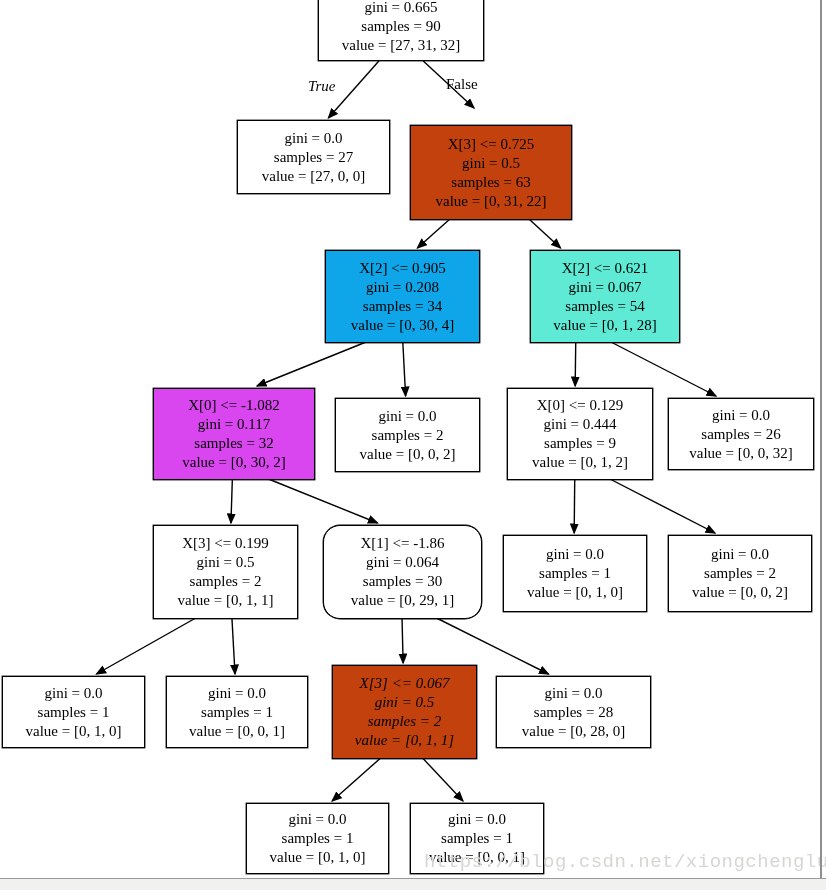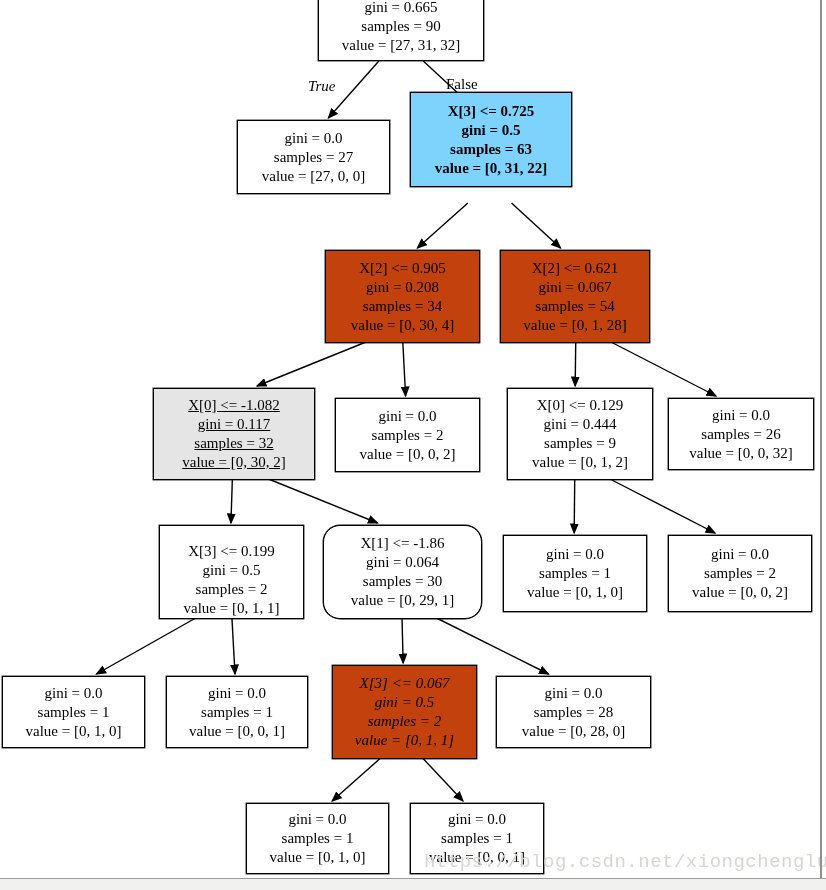--- a/index.html
+++ b/index.html
@@ -67,39 +67,39 @@
       <div class="node clip" style="left: 318px; top: -36px; width: 166px; height: 97px; border-color: rgb(0, 0, 0); background: rgb(255, 255, 255);">
         <div class="nline">gini = 0.665</div>
         <div class="nline">samples = 90</div>
         <div class="nline">value = [27, 31, 32]</div>
       </div>
       <div class="node" style="left: 237px; top: 120px; width: 151px; height: 72px; border-color: rgb(0, 0, 0); background: rgb(255, 255, 255);">
         <div class="nline">gini = 0.0</div>
         <div class="nline">samples = 27</div>
         <div class="nline">value = [27, 0, 0]</div>
       </div>
-      <div class="node" style="left: 410px; top: 92px; width: 160px; height: 93px; border-color: rgb(0, 0, 0); background: #7dd3fc; font-weight: bold;">
+      <div class="node" style="left: 410px; top: 125px; width: 160px; height: 93px; border-color: rgb(0, 0, 0); background: #c2410c;">
         <div class="nline">X[3] &lt;= 0.725</div>
         <div class="nline">gini = 0.5</div>
         <div class="nline">samples = 63</div>
         <div class="nline">value = [0, 31, 22]</div>
       </div>
-      <div class="node" style="left: 325px; top: 250px; width: 153px; height: 91px; border-color: rgb(0, 0, 0); background: #c2410c; align-items: center;">
+      <div class="node" style="left: 325px; top: 250px; width: 153px; height: 91px; border-color: rgb(0, 0, 0); background: #0ea5e9; align-items: center;">
         <div class="nline">X[2] &lt;= 0.905</div>
         <div class="nline">gini = 0.208</div>
         <div class="nline">samples = 34</div>
         <div class="nline">value = [0, 30, 4]</div>
       </div>
-      <div class="node" style="left: 500px; top: 250px; width: 148px; height: 91px; border-color: rgb(0, 0, 0); background: #c2410c;">
+      <div class="node" style="left: 530px; top: 250px; width: 148px; height: 91px; border-color: rgb(0, 0, 0); background: #5eead4;">
         <div class="nline">X[2] &lt;= 0.621</div>
         <div class="nline">gini = 0.067</div>
         <div class="nline">samples = 54</div>
         <div class="nline">value = [0, 1, 28]</div>
       </div>
-      <div class="node" style="left: 153px; top: 388px; width: 160px; height: 90px; border-color: rgb(0, 0, 0); background: #e5e5e5; text-decoration: underline;">
+      <div class="node" style="left: 153px; top: 388px; width: 160px; height: 90px; border-color: rgb(0, 0, 0); background: #d946ef;">
         <div class="nline">X[0] &lt;= -1.082</div>
         <div class="nline">gini = 0.117</div>
         <div class="nline">samples = 32</div>
         <div class="nline">value = [0, 30, 2]</div>
       </div>
       <div class="node" style="left: 335px; top: 398px; width: 143px; height: 72px; border-color: rgb(0, 0, 0); background: rgb(255, 255, 255);">
         <div class="nline">gini = 0.0</div>
         <div class="nline">samples = 2</div>
         <div class="nline">value = [0, 0, 2]</div>
       </div>
@@ -107,21 +107,21 @@
         <div class="nline">X[0] &lt;= 0.129</div>
         <div class="nline">gini = 0.444</div>
         <div class="nline">samples = 9</div>
         <div class="nline">value = [0, 1, 2]</div>
       </div>
       <div class="node" style="left: 668px; top: 398px; width: 144px; height: 70px; border-color: rgb(0, 0, 0); background: rgb(255, 255, 255);">
         <div class="nline">gini = 0.0</div>
         <div class="nline">samples = 26</div>
         <div class="nline">value = [0, 0, 32]</div>
       </div>
-      <div class="node" style="left: 159px; top: 525px; width: 143px; height: 92px; border-color: rgb(0, 0, 0); background: rgb(255, 255, 255); justify-content: flex-end;">
+      <div class="node" style="left: 153px; top: 525px; width: 143px; height: 92px; border-color: rgb(0, 0, 0); background: rgb(255, 255, 255);">
         <div class="nline">X[3] &lt;= 0.199</div>
         <div class="nline">gini = 0.5</div>
         <div class="nline">samples = 2</div>
         <div class="nline">value = [0, 1, 1]</div>
       </div>
       <div class="node" style="left: 323px; top: 525px; width: 157px; height: 92px; border-color: rgb(0, 0, 0); background: rgb(255, 255, 255); border-radius: 17px;">
         <div class="nline">X[1] &lt;= -1.86</div>
         <div class="nline">gini = 0.064</div>
         <div class="nline">samples = 30</div>
         <div class="nline">value = [0, 29, 1]</div>

